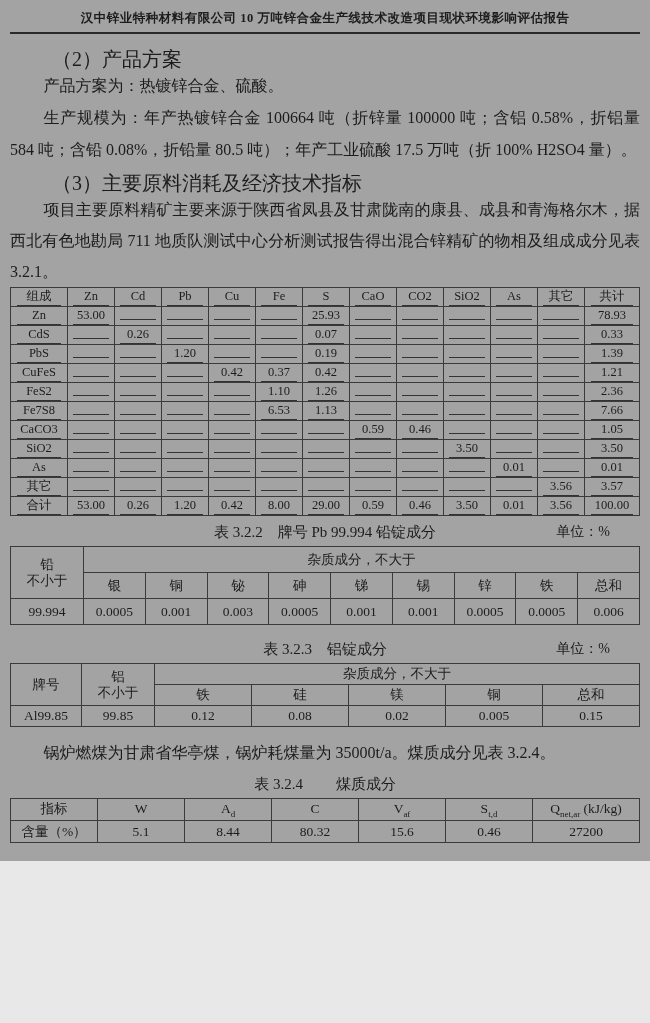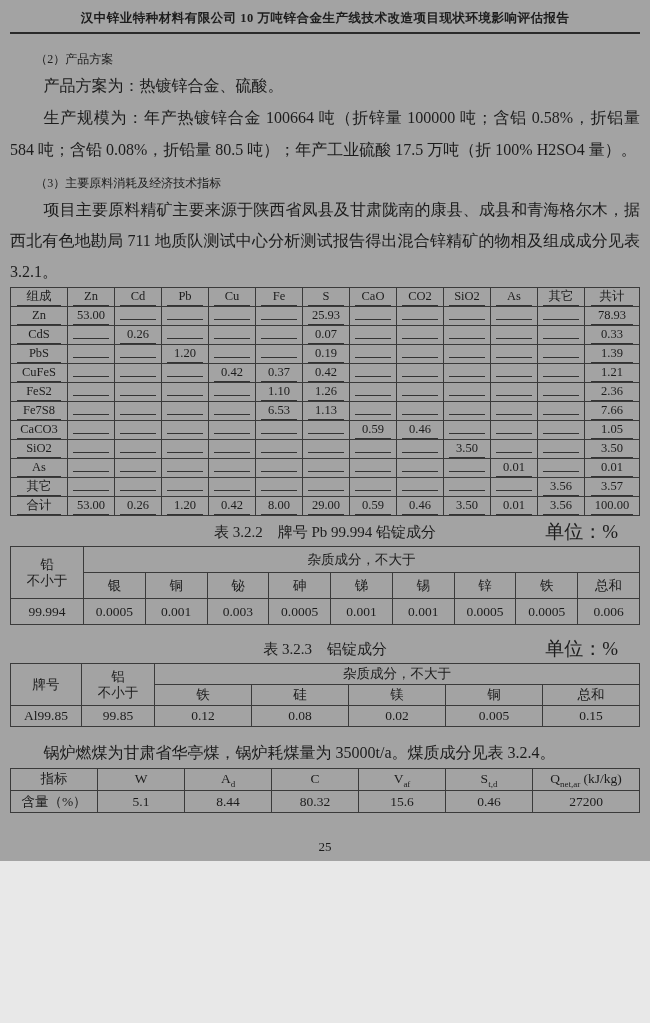--- a/index.html
+++ b/index.html
@@ -17,43 +17,43 @@
   .doc-header {
     text-align:center;
     font-size:12.5px;
     font-weight:bold;
     letter-spacing:0.5px;
     padding:2px 0 5px 0;
     border-bottom:2px solid #2a2a2a;
   }
   .heading {
     margin:14px 0 0 0;
-    font-size:12px;
+    font-size:20px;
     line-height:22px;
     text-indent:2.1em;
   }
   .body-p {
     margin:0;
     font-size:16px;
     line-height:32px;
     text-indent:2.1em;
     text-align:justify;
   }
   .body-p.tight { line-height:31px; }
   .caption-row {
     position:relative;
     text-align:center;
     font-size:15px;
     line-height:20px;
     margin:6px 0 4px 0;
   }
   .caption-row .unit {
     position:absolute;
-    right:22px; top:0;
-    font-size:19px;
+    right:30px; top:0;
+    font-size:14px;
   }
   .cap-gap { display:inline-block; width:2.2em; }
   .cap-gap-sm { display:inline-block; width:1em; }
   table { border-collapse:collapse; width:630px; table-layout:fixed; }
   td,th { border:1px solid #3a3a3a; text-align:center; vertical-align:middle;
           font-weight:normal; padding:0; overflow:hidden; }
   
   .t321 { font-size:12.5px;text-decoration:underline; }
   .t321 td { height:18px; }
   .t321 td:first-child { width:56px; }
@@ -348,20 +348,23 @@
         <td>0.08</td>
         <td>0.02</td>
         <td>0.005</td>
         <td>0.15</td>
       </tr>
     </tbody>
   </table>
 
   <p class="body-p tight" style="margin-top:10px">锅炉燃煤为甘肃省华亭煤，锅炉耗煤量为 35000t/a。煤质成分见表 3.2.4。</p>
 
+  <div class="caption-row">
+    <span>表 3.2.4</span><span class="cap-gap"></span><span>煤质成分</span>
+  </div>
   <table class="t324">
     <tbody>
       <tr>
         <td class="c0"><span>指标</span><sub></sub><span></span></td>
         <td><span>W</span><sub></sub><span></span></td>
         <td><span>A</span><sub>d</sub><span></span></td>
         <td><span>C</span><sub></sub><span></span></td>
         <td><span>V</span><sub>af</sub><span></span></td>
         <td><span>S</span><sub>t,d</sub><span></span></td>
         <td class="c6"><span>Q</span><sub>net,ar</sub><span> (kJ/kg)</span></td>

